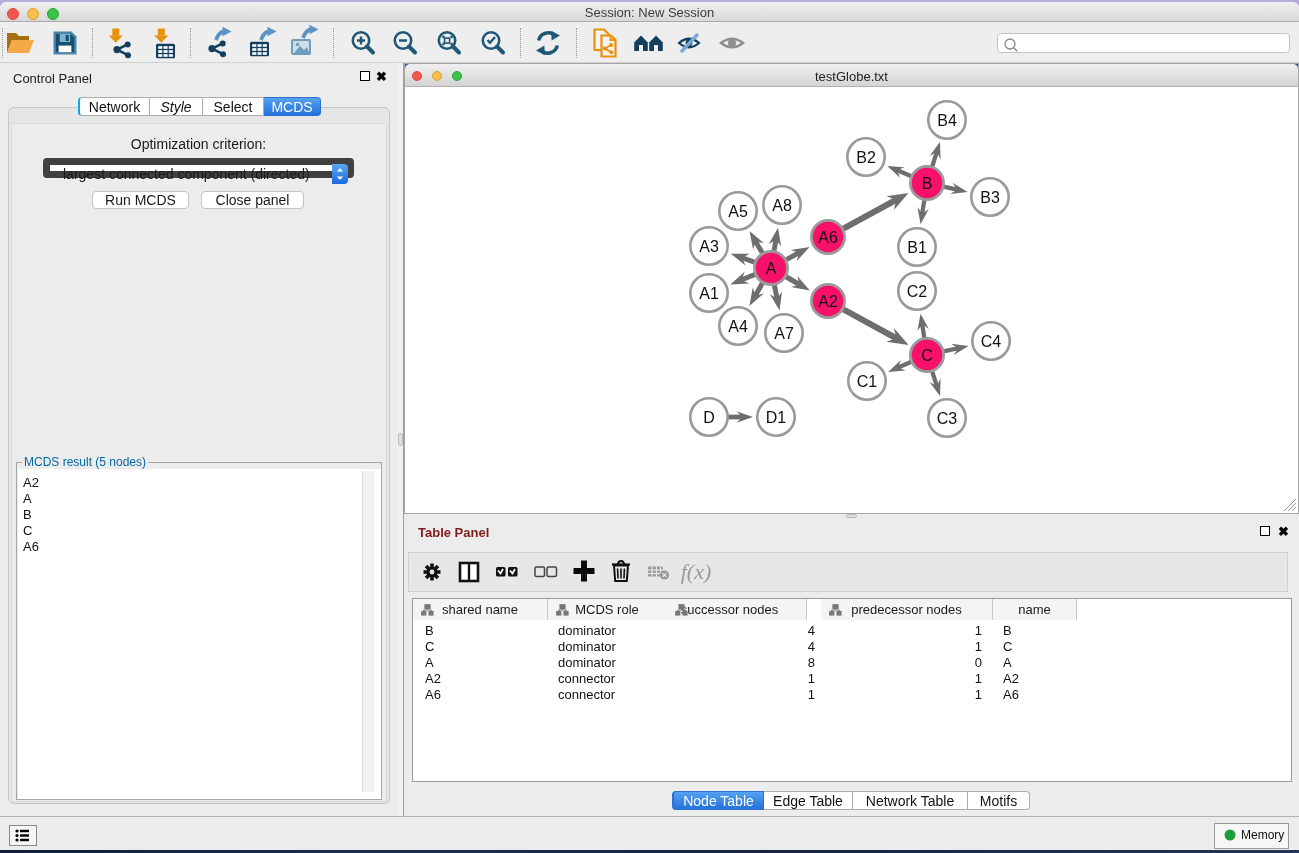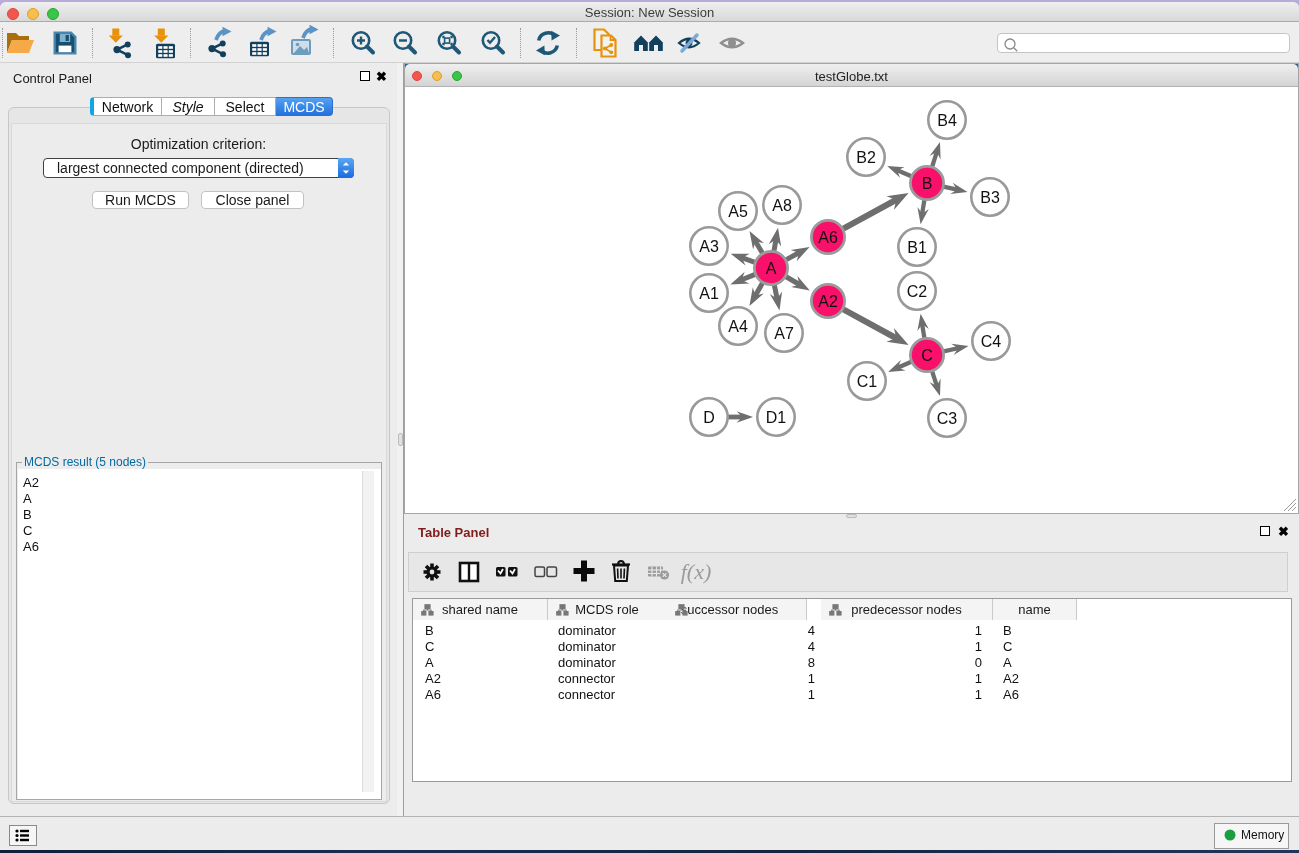--- a/index.html
+++ b/index.html
@@ -12,25 +12,25 @@
   #titletext { position:absolute; top:3px; width:100%; text-align:center; font-size:13px; color:#3c3c3c; }
   #toolbar { position:absolute; left:0; top:20px; width:1299px; height:41px; background:#eeeeee; border-bottom:1px solid #d2d2d2; }
   .tsep { position:absolute; top:6px; height:30px; width:0; border-left:1px dotted #9a9a9a; }
   #searchbox { position:absolute; left:997px; top:11px; width:293px; height:20px; background:#ffffff; border:1px solid #c4c4c4; border-radius:4px; }
   
   #cptitle { position:absolute; left:13px; top:69px; font-size:13px; color:#1a1a1a; }
   #cptabpane { position:absolute; left:8px; top:105px; width:382px; height:697px; background:#e6e6e6; border:1px solid #c6c6c6; border-radius:6px; }
   #cpinner { position:absolute; left:11px; top:121px; width:376px; height:679px; background:#ececec; border:1px solid #d9d9d9; }
   .seg { position:absolute; display:flex; font-size:14px; }
   .seg > div { background:#ffffff; border:1px solid #acacac; border-left:none; color:#111; text-align:center; line-height:18px; height:19px; }
-  .seg > div:first-child { border-left:4px solid #0ea5e9; border-radius:4px 0 0 4px;margin-left:12px; }
+  .seg > div:first-child { border-left:2px solid #0ea5e9; border-radius:4px 0 0 4px; }
   .seg > div:last-child { border-radius:0 4px 4px 0; }
   .seg > div.sel { background:linear-gradient(#55a2f0,#2371dd); border-color:#2d6fd0; color:#fff; }
   #optlabel { position:absolute; left:0px; top:134px; width:397px; text-align:center; font-size:14px; color:#1a1a1a; }
-  #cpselect { position:absolute; left:43px; top:156px; width:311px; height:20px; background:#fff; border:1px solid #404040; border-radius:4px; font-size:14px; line-height:18px; padding-left:13px; color:#1a1a1a; }
+  #cpselect { position:absolute; left:43px; top:156px; width:311px; height:20px; background:#fff; border:7px solid #404040; border-radius:4px; font-size:14px; line-height:18px; padding-left:13px; color:#1a1a1a; }
   #cpspin { position:absolute; right:-1px; top:-1px; width:16px; height:20px; background:linear-gradient(#5ba7f2,#1a6ae2); border-radius:0 4px 4px 0; }
   .btn { position:absolute; height:18px; background:#ffffff; border:1px solid #c2c2c2; border-radius:4px; font-size:14px; text-align:center; line-height:16px; color:#1a1a1a; }
   #fieldset { position:absolute; left:16px; top:460px; width:366px; height:338px; border:1px solid #a6a6a6; }
   #fslegend { position:absolute; left:5px; top:-8px; background:#ececec; font-size:12px; padding:0 2px; color:#0369a1; }
   #fslist { position:absolute; left:1px; top:6px; width:363px; height:330px; background:#ffffff; font-size:13px; line-height:16px; padding:6px 0 0 5px; color:#111; overflow:hidden; }
   #fsscroll { position:absolute; right:7px; top:2px; width:12px; height:321px; background:#f2f2f2; border-left:1px solid #dcdcdc; }
   
   #vdiv { position:absolute; left:397px; top:61px; width:7px; height:753px; background:#f1f1f1; border-right:1px solid #9e9e9e; }
   #vgrip { position:absolute; left:398px; top:431px; width:5px; height:13px; background:#e0e0e0; border:1px solid #bbb; border-radius:2px; }
   
@@ -457,20 +457,26 @@
 <div class="trow" style="left:145px;top:72px;">connector</div>
 <div class="trow" style="left:330px;top:72px;width:72px;text-align:right;">1</div>
 <div class="trow" style="left:500px;top:72px;width:69px;text-align:right;">1</div>
 <div class="trow" style="left:590px;top:72px;">A2</div>
 <div class="trow" style="left:12px;top:88px;">A6</div>
 <div class="trow" style="left:145px;top:88px;">connector</div>
 <div class="trow" style="left:330px;top:88px;width:72px;text-align:right;">1</div>
 <div class="trow" style="left:500px;top:88px;width:69px;text-align:right;">1</div>
 <div class="trow" style="left:590px;top:88px;">A6</div>
     </div>
+    <div class="seg" style="left:268px;top:273px;">
+      <div class="sel" style="width:92px;">Node Table</div>
+      <div style="width:89px;">Edge Table</div>
+      <div style="width:115px;">Network Table</div>
+      <div style="width:62px;">Motifs</div>
+    </div>
   </div>
 
   <div id="statusbar">
     <div id="listbtn">
       <svg width="26" height="19" style="position:absolute;left:0px;top:0px">
         <g fill="#000">
             <circle cx="7" cy="5" r="1.6"></circle>
             <circle cx="7" cy="9.5" r="1.6"></circle>
             <circle cx="7" cy="14" r="1.6"></circle>
         <rect x="10" y="3.8" width="9" height="2.4"></rect>

